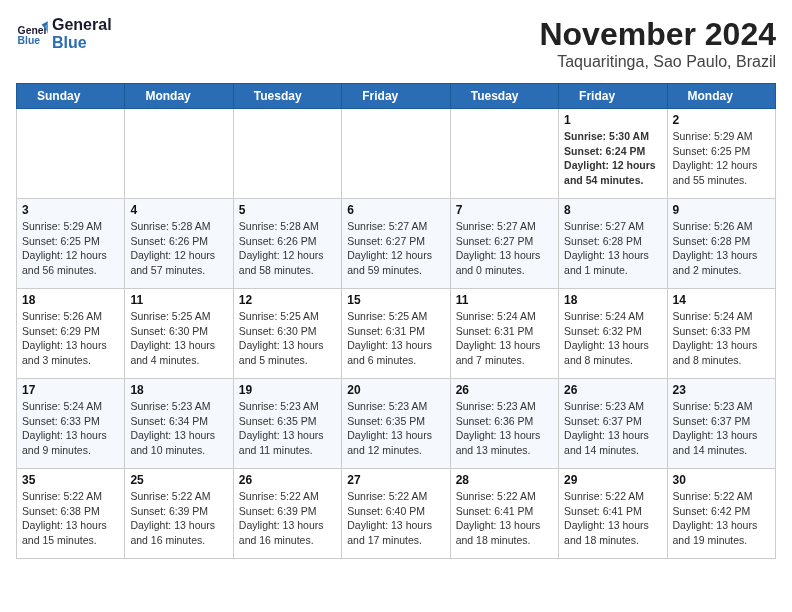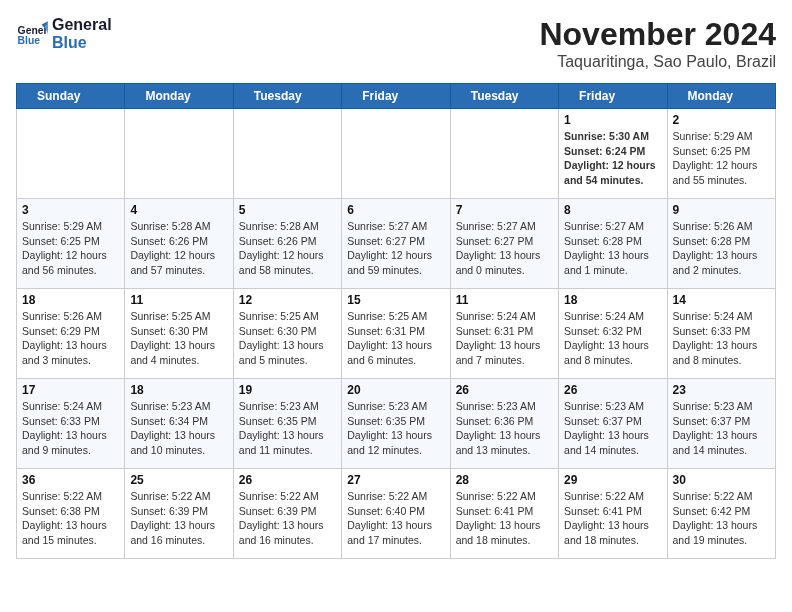--- a/index.html
+++ b/index.html
@@ -259,21 +259,21 @@
         </td>
         <td>
           <div class="day-num">23</div>
           <div class="day-info" style="white-space: pre-line;">Sunrise: 5:23 AM
 Sunset: 6:37 PM
 Daylight: 13 hours and 14 minutes.</div>
         </td>
       </tr>
       <tr>
         <td>
-          <div class="day-num">36</div>
+          <div class="day-num">35</div>
           <div class="day-info" style="white-space: pre-line;">Sunrise: 5:22 AM
 Sunset: 6:38 PM
 Daylight: 13 hours and 15 minutes.</div>
         </td>
         <td>
           <div class="day-num">25</div>
           <div class="day-info" style="white-space: pre-line;">Sunrise: 5:22 AM
 Sunset: 6:39 PM
 Daylight: 13 hours and 16 minutes.</div>
         </td>

